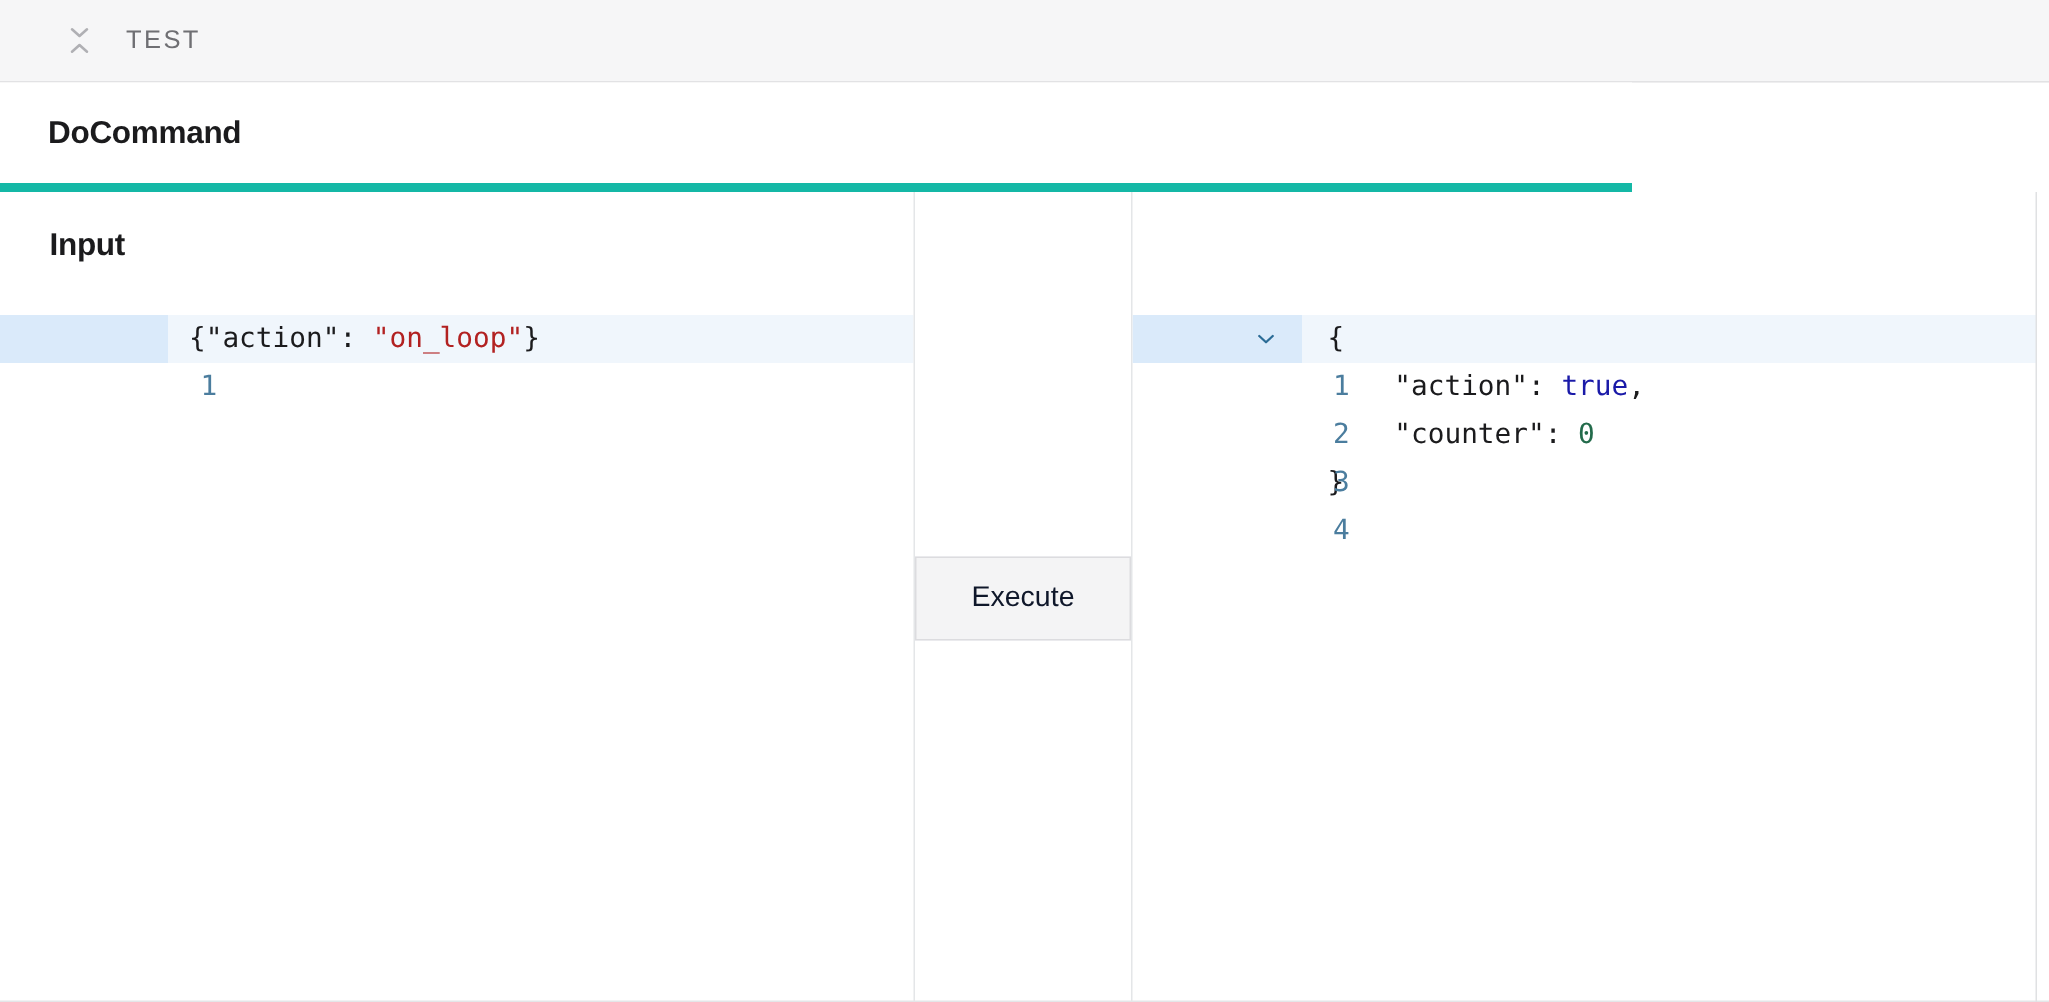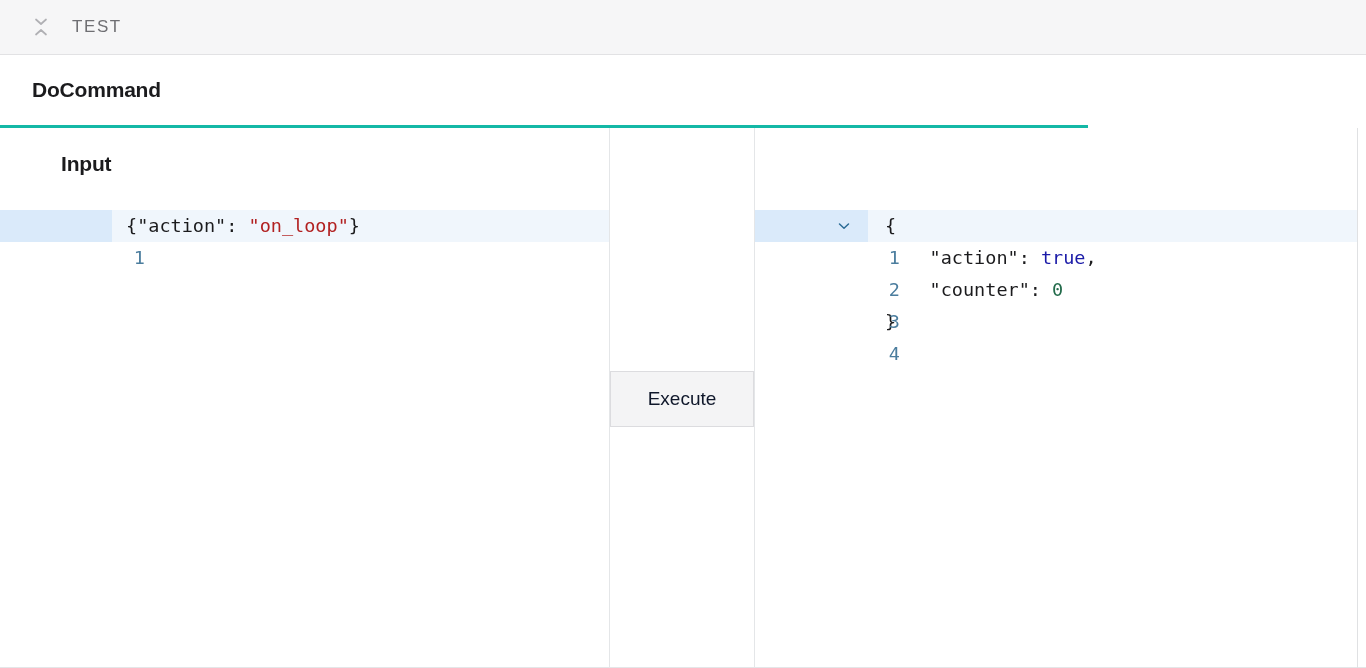--- a/index.html
+++ b/index.html
@@ -24,21 +24,21 @@
   
   .topbar {
     position: absolute;
     left: 0; top: 0;
     width: 1366px;
     height: 55px;
     background: #f6f6f7;
     border-bottom: 1px solid #e2e2e4;
     display: flex;
     align-items: center;
-    padding-left: 30px;
+    padding-left: 42px;
   }
   .collapse-icon {
     width: 22px;
     height: 26px;
     display: flex;
     flex-direction: column;
     align-items: center;
     justify-content: center;
     gap: 2px;
     cursor: pointer;
@@ -53,21 +53,21 @@
     font-weight: 400;
   }
 
   
   .cmd-header {
     position: absolute;
     left: 0; top: 55px;
     width: 1088px;
     height: 73px;
     background: #ffffff;
-    border-bottom: 3px solid #14b8a6;
+    border-bottom: 6px solid #14b8a6;
     display: flex;
     align-items: center;
     padding-left: 32px;
     text-align: right;
   }
   .cmd-title {
     font-size: 21px;
     font-weight: bold;
     color: #1b1b1d;
     letter-spacing: -0.2px;
@@ -92,21 +92,21 @@
   }
   .vdivider.left  { left: 609px; }
   .vdivider.right { left: 754px; }
 
   .pane {
     position: absolute;
     top: 0;
     height: 540px;
     overflow: hidden;
   }
-  .pane.input  { left: 0px;   width: 609px; padding-left: 28px; }
+  .pane.input  { left: 0px;   width: 609px; }
   .pane.output { left: 755px; width: 611px; }
 
   .pane-title {
     font-size: 21px;
     font-weight: bold;
     color: #1b1b1d;
     padding: 24px 0 0 33px;
     letter-spacing: -0.2px;
   }
   .pane.output .pane-title { padding-left: 33px; }

